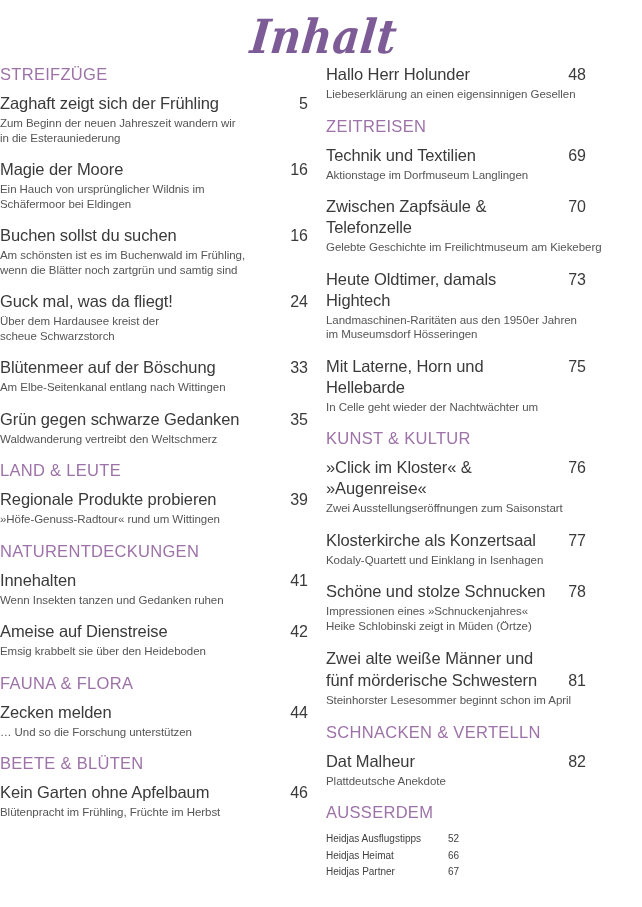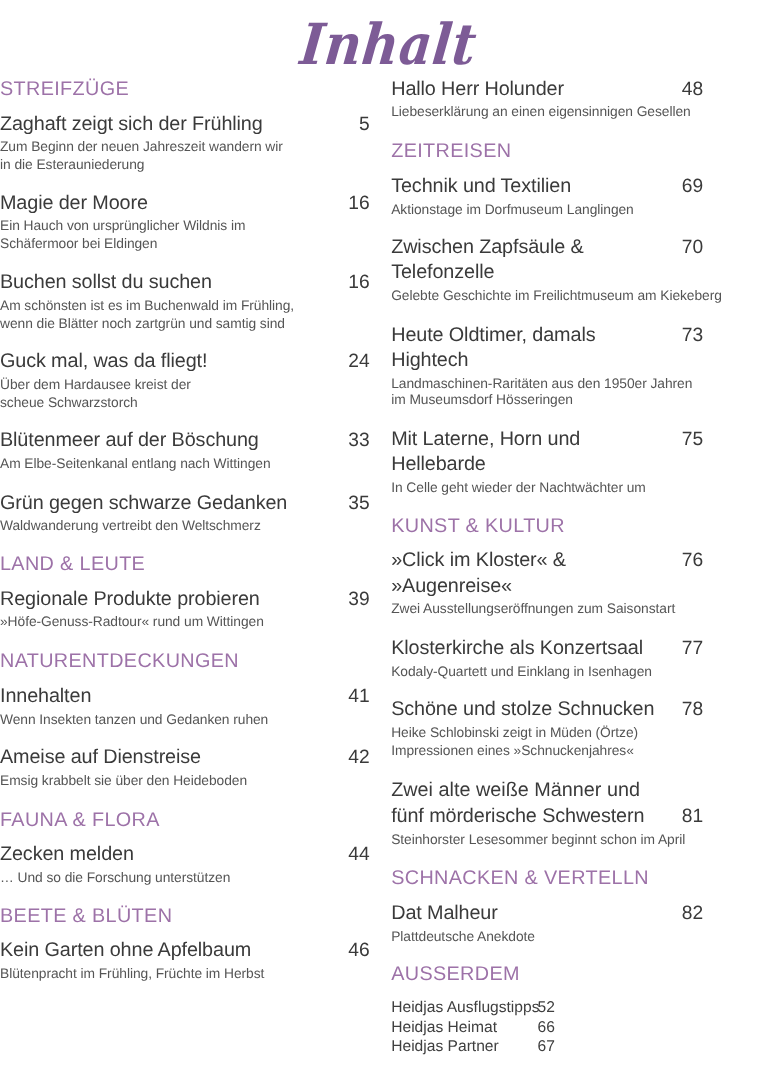--- a/index.html
+++ b/index.html
@@ -137,21 +137,21 @@
     gap: 6px;
   }
 
   
   .extra-list {
     margin-top: 9px;
   }
   .extra-row {
     display: flex;
     align-items: flex-start;
-    font-size: 13px;
+    font-size: 10px;
     line-height: 16.5px;
     color: #3f3f3f;
   }
   .extra-label {
     width: 122px;
     flex: 0 0 auto;
     white-space: nowrap;
   }
   .extra-page {
     width: 30px;
@@ -345,22 +345,22 @@
           <div class="entry-sub">
             <div>Kodaly-Quartett und Einklang in Isenhagen</div>
           </div>
         </div>
         <div class="entry">
           <div class="entry-line">
             <span class="entry-title">Schöne und stolze Schnucken</span>
             <span class="entry-page">78</span>
           </div>
           <div class="entry-sub">
+            <div>Impressionen eines »Schnuckenjahres«</div>
             <div>Heike Schlobinski zeigt in Müden (Örtze)</div>
-            <div>Impressionen eines »Schnuckenjahres«</div>
           </div>
         </div>
         <div class="entry entry-multiline">
           <div class="ml-first">Zwei alte weiße Männer und</div>
           <div class="ml-second-row">
             <span class="entry-title-2">fünf mörderische Schwestern</span>
             <span class="entry-page">81</span>
           </div>
           <div class="entry-sub">
             <div>Steinhorster Lesesommer beginnt schon im April</div>

